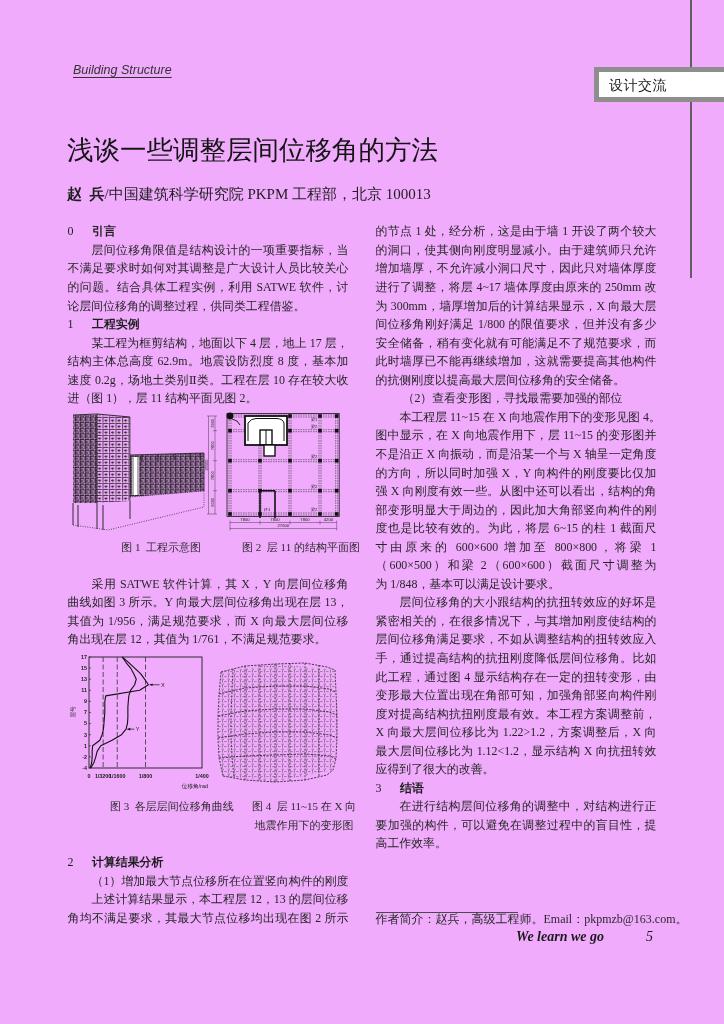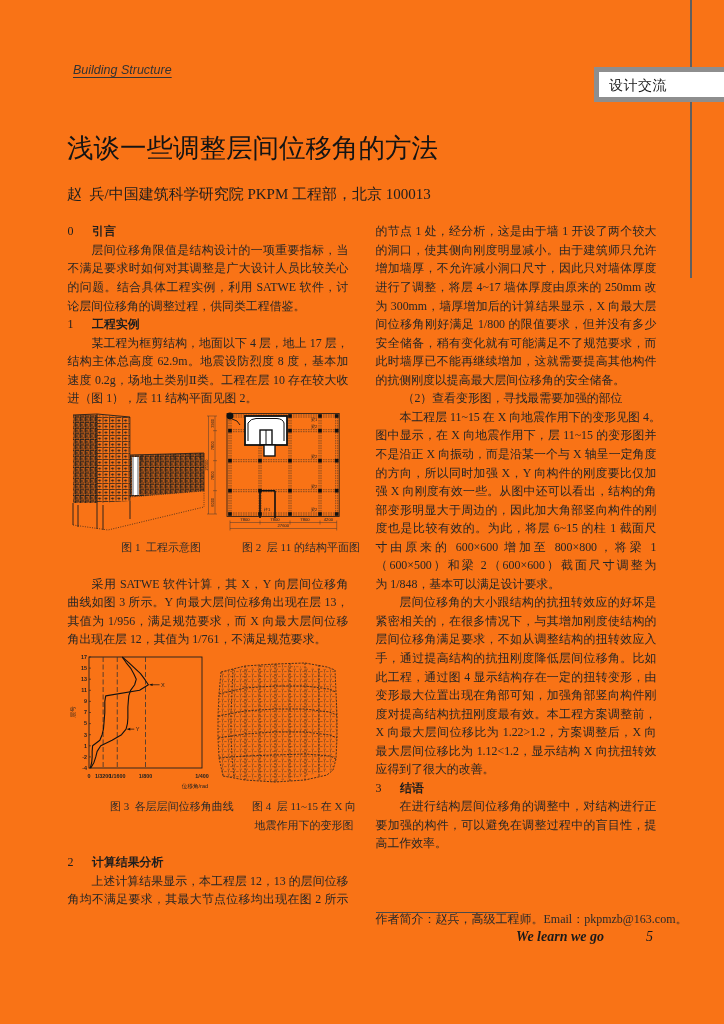--- a/index.html
+++ b/index.html
@@ -1,24 +1,24 @@
 <!DOCTYPE html>
 <html style="--rule: #5f5f5f; --tag-border: #8e8e8e; --ink: #222222;"><head>
 <meta charset="utf-8">
 <style>
   :root { --rule:#5f5f5f; --tag-border:#8e8e8e; --ink:#222222; }
   html,body { margin:0; padding:0; background:#ffffff; }
-  .page { position:relative; width:724px; height:1024px; overflow:hidden; background:#f97316; color:var(--ink); font-family:"Liberation Serif","DejaVu Serif",serif; }
+  .page { position:relative; width:724px; height:1024px; overflow:hidden; background:#f0abfc; color:var(--ink); font-family:"Liberation Serif","DejaVu Serif",serif; }
   .journal { position:absolute; left:73px; top:62px; font-family:"Liberation Sans",sans-serif; font-style:italic; font-size:12.5px; line-height:16px; color:#333333; text-decoration:underline; text-decoration-thickness:1px; text-underline-offset:3px; white-space:nowrap; }
   .vrule { position:absolute; left:690px; top:0; width:2px; height:278px; background:var(--rule); }
   .tag { position:absolute; left:594px; top:66.5px; width:150px; height:35px; box-sizing:border-box; border:5px solid var(--tag-border); border-right:none; background:#ffffff; }
   .tag-label { position:absolute; left:10px; top:4px; font-family:"DejaVu Sans",sans-serif; font-size:14px; line-height:18px; color:#1c1c1c; letter-spacing:0.5px; white-space:nowrap; }
-  .title { position:absolute; left:67px; top:133px; font-family:Liberation Mono, monospace; font-size:26.5px; line-height:34px; color:#141414; white-space:nowrap; }
+  .title { position:absolute; left:67px; top:133px; font-family:Liberation Serif, serif; font-size:26.5px; line-height:34px; color:#141414; white-space:nowrap; }
   .author { position:absolute; left:67px; top:184px; font-size:15px; line-height:20px; white-space:pre; color:#1e1e1e; }
-  .author .name { font-weight:normal; }
+  .author .name { font-weight:bold; }
   .col { position:absolute; top:222.4px; width:281px; }
   .col.left { left:67.5px; }
   .col.right { left:375.5px; }
   .ln { box-sizing:border-box; height:18.55px; line-height:18.55px; font-size:11.9px; white-space:nowrap; text-align:justify; text-align-last:justify; color:#262626; }
   .ln.ind { padding-left:24px; }
   .ln.last { text-align-last:left; }
   .hd { height:18.55px; line-height:18.55px; font-size:12px; white-space:nowrap; color:#1e1e1e; }
   .hd .num { display:inline-block; width:24.5px; }
   .hd .ttl { font-family:"DejaVu Sans",sans-serif; font-weight:bold; font-size:11.9px; }
   .gap9 { height:166.95px; }
@@ -62,20 +62,21 @@
     <div class="gap9"></div>
 
     <div class="ln ind">采用 SATWE 软件计算，其 X，Y 向层间位移角</div>
     <div class="ln">曲线如图 3 所示。Y 向最大层间位移角出现在层 13，</div>
     <div class="ln">其值为 1/956，满足规范要求，而 X 向最大层间位移</div>
     <div class="ln last">角出现在层 12，其值为 1/761，不满足规范要求。</div>
 
     <div class="gap11"></div>
 
     <div class="hd"><span class="num">2</span><span class="ttl">计算结果分析</span></div>
+    <div class="ln ind">（1）增加最大节点位移所在位置竖向构件的刚度</div>
     <div class="ln ind">上述计算结果显示，本工程层 12，13 的层间位移</div>
     <div class="ln">角均不满足要求，其最大节点位移均出现在图 2 所示</div>
   </div>
 
   <div class="col right">
     <div class="ln">的节点 1 处，经分析，这是由于墙 1 开设了两个较大</div>
     <div class="ln">的洞口，使其侧向刚度明显减小。由于建筑师只允许</div>
     <div class="ln">增加墙厚，不允许减小洞口尺寸，因此只对墙体厚度</div>
     <div class="ln">进行了调整，将层 4~17 墙体厚度由原来的 250mm 改</div>
     <div class="ln">为 300mm，墙厚增加后的计算结果显示，X 向最大层</div>

